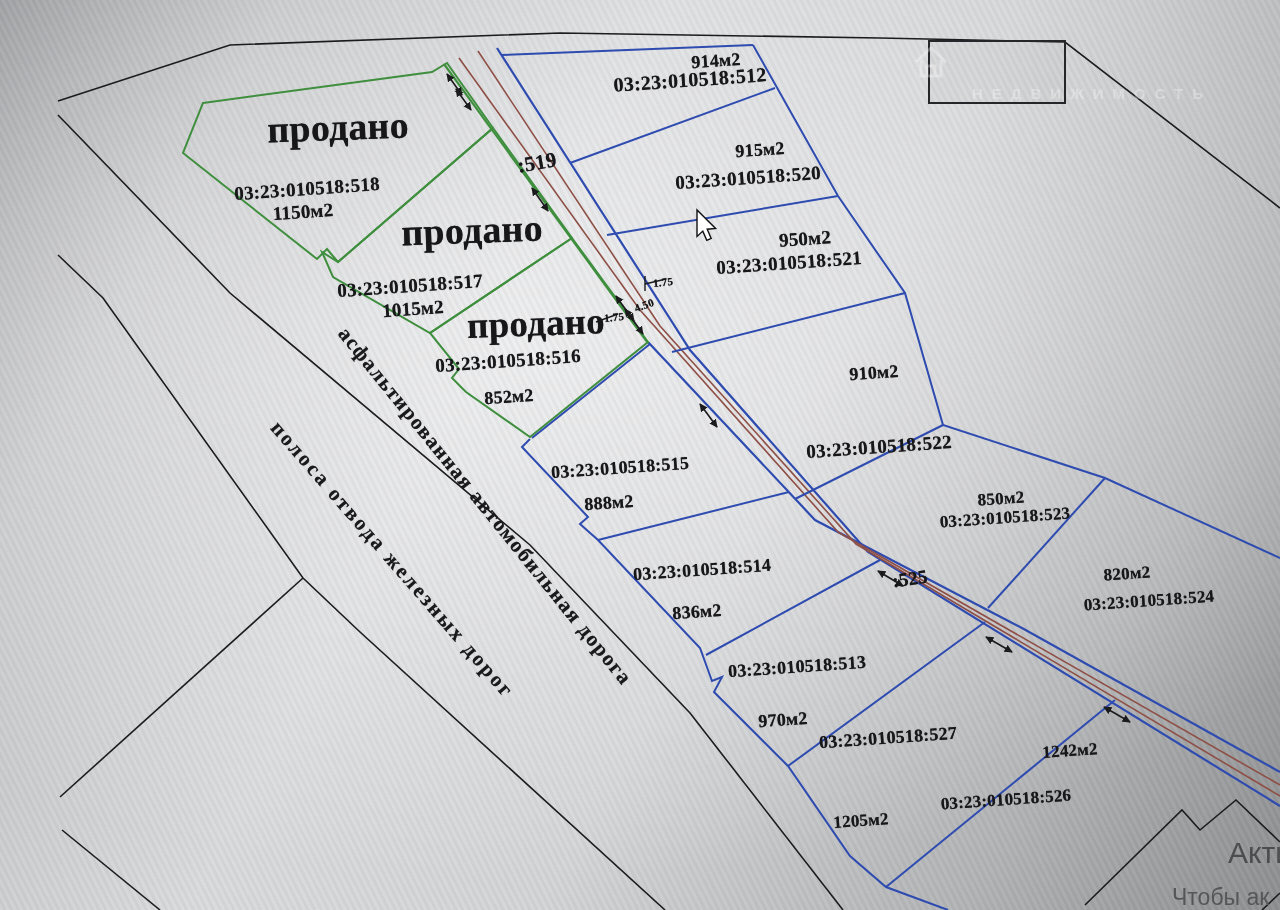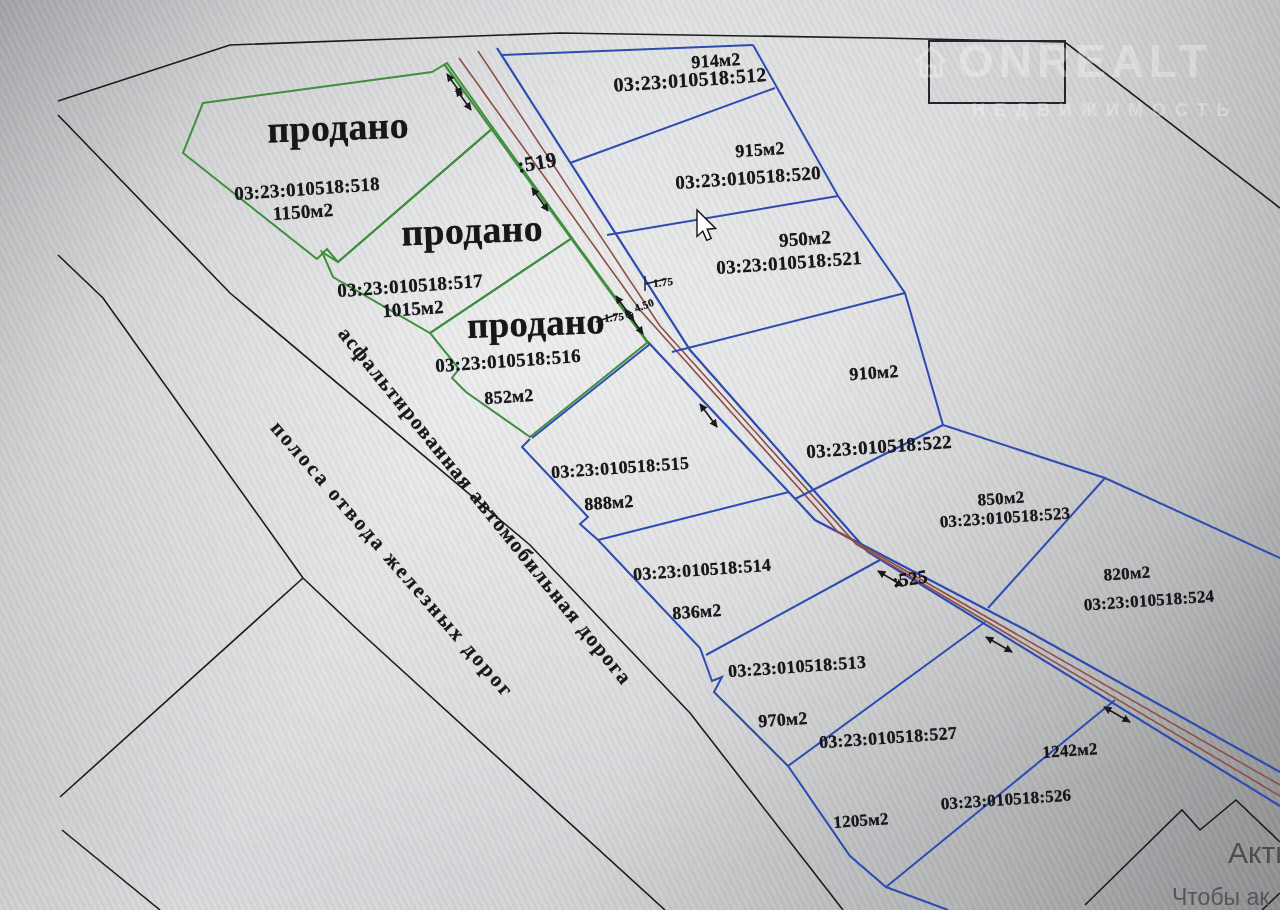--- a/index.html
+++ b/index.html
@@ -162,22 +162,21 @@
   <div class="lbl" style="left:537px;top:163px;font-size:21px;--r:-10deg;">:519</div>
   <div class="lbl" style="left:910px;top:579px;font-size:19px;--r:-8deg;">:525</div>
 
   <div class="lbl" style="left:663px;top:282px;font-size:11px;--r:-6deg;">1.75</div>
   <div class="lbl" style="left:644px;top:305px;font-size:11px;--r:-20deg;">4.50</div>
   <div class="lbl" style="left:614px;top:317px;font-size:11px;--r:-6deg;">1.75</div>
 
   <div class="diag" style="left:352px;top:322px;--r:51deg;font-size:21px;letter-spacing:1.5px;">асфальтированная автомобильная дорога</div>
   <div class="diag" style="left:284px;top:416px;--r:49deg;font-size:21px;letter-spacing:2.5px;">полоса отвода железных дорог</div>
 
-  <div class="wm" style="left:958px;top:34px;font-size:46px;letter-spacing:5px;">ONREALT</div>
-  <div class="wm" style="left:972px;top:100px;font-size:18px;letter-spacing:9px;">НЕДВИЖИМОСТЬ</div>
+  <div class="wm" style="left:972px;top:85px;font-size:15px;letter-spacing:9px;">НЕДВИЖИМОСТЬ</div>
   <svg class="wm" style="left:908px;top:38px;" width="46" height="46" viewBox="0 0 46 46">
     <path d="M8,24 L23,10 L38,24 M13,22 L13,38 L33,38 L33,22 M19,38 L19,28 L27,28 L27,38" fill="none" stroke="rgba(255,255,255,0.32)" stroke-width="3"></path>
   </svg>
 
   <div class="act" style="left:1228px;top:836px;font-size:30px;text-align:right;">Актива</div>
   <div class="act" style="left:1172px;top:884px;font-size:23px;color:#56565a;">Чтобы ак</div>
 
   <svg style="position:absolute;left:694px;top:208px;z-index:6;" width="28" height="36" viewBox="0 0 28 36">
     <path d="M3,2 L3,28.4 L8.8,23.1 L12.8,32.4 L17.2,30.5 L13.2,21.2 L21.6,20.4 Z" fill="#ffffff" stroke="#111" stroke-width="1.4"></path>
   </svg>

